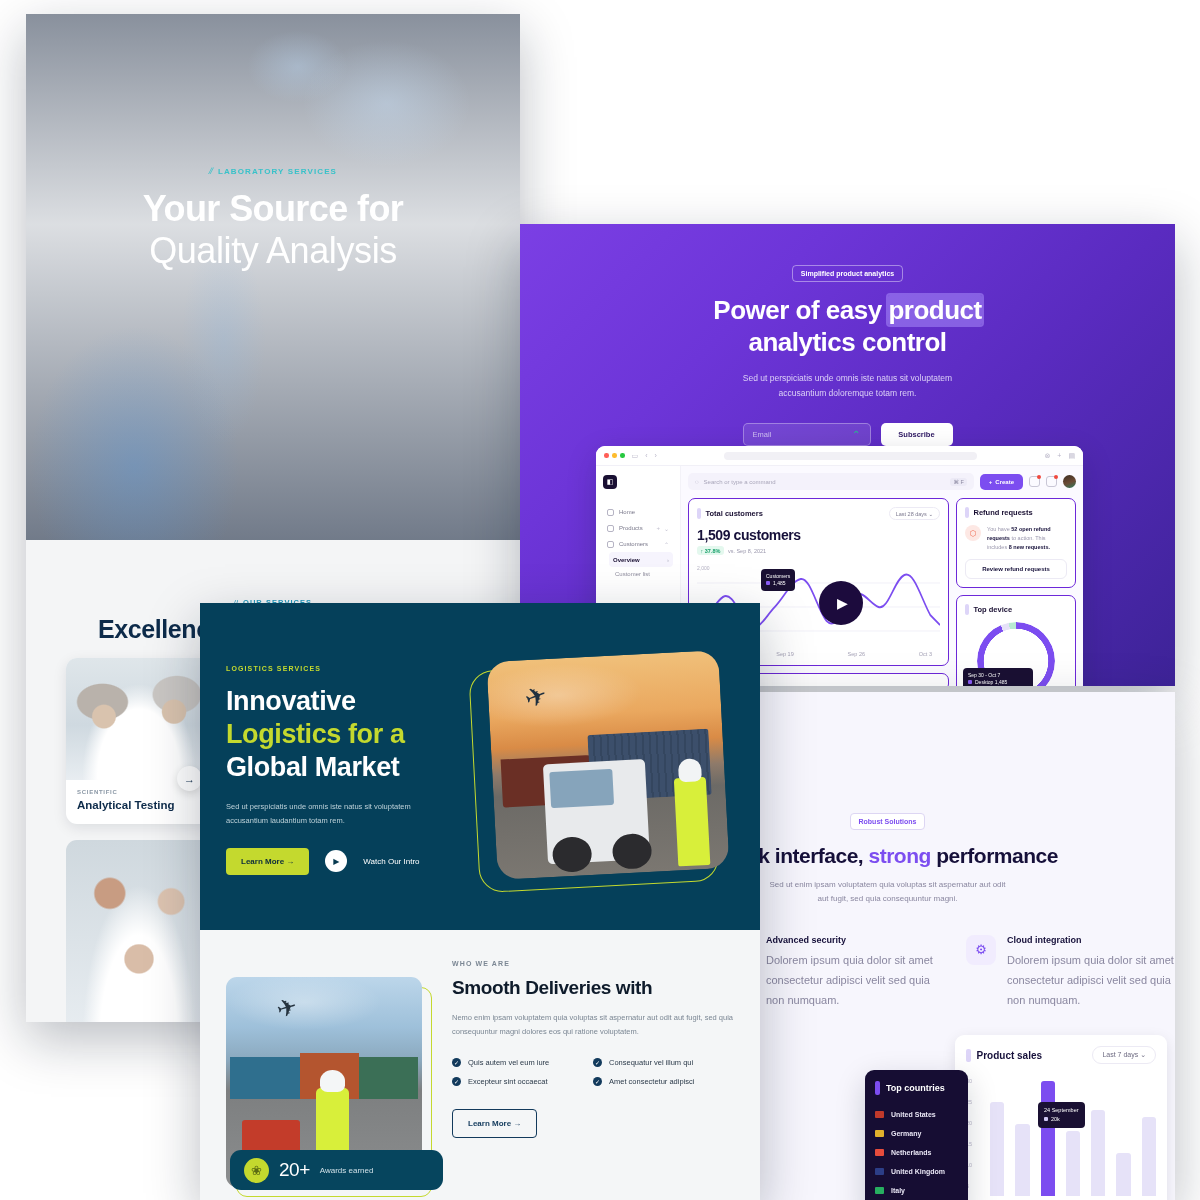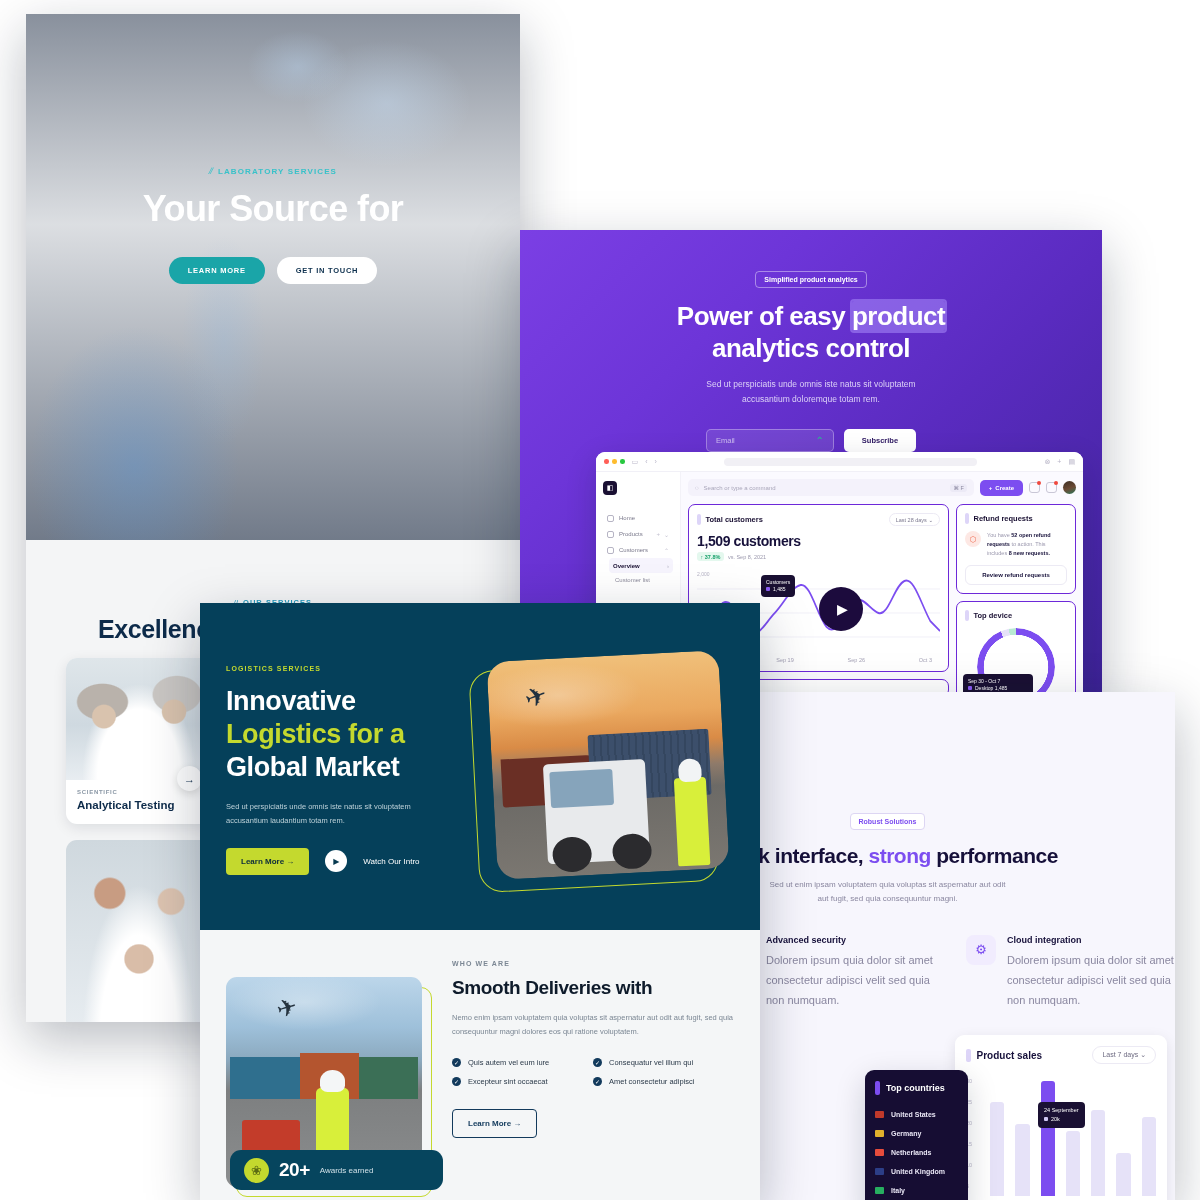--- a/index.html
+++ b/index.html
@@ -68,21 +68,21 @@
   .srv-row2{position:absolute;left:40px;top:300px;display:flex;gap:18px}
   .srv-img2{width:146px;height:205px;border-radius:11px;
     background:
       radial-gradient(circle at 30% 26%, #c89c82 0 8%, rgba(0,0,0,0) 9%),
       radial-gradient(circle at 72% 30%, #dcc3b0 0 7%, rgba(0,0,0,0) 8%),
       radial-gradient(circle at 50% 58%, #d9bda8 0 10%, rgba(0,0,0,0) 11%),
       radial-gradient(ellipse at 50% 100%, #fff 0 38%, rgba(0,0,0,0) 55%),
       linear-gradient(180deg,#cfd8de,#e9eef2)}
 
   
-  #saas-panel{left:520px;top:230px;width:582px;height:462px;overflow:hidden;
+  #saas-panel{left:520px;top:224px;width:655px;height:462px;overflow:hidden;
     background:linear-gradient(135deg,#7b3fe4 0%,#6d35d8 28%,#5a2bc0 58%,#3d2397 100%)}
   .saas-badge{display:inline-block;border:1px solid rgba(255,255,255,.42);border-radius:4px;
     color:#fff;font-size:7px;font-weight:700;padding:4px 8px}
   .saas-head{text-align:center;padding-top:38px}
   .saas-h1{color:#fff;font-weight:800;font-size:26px;line-height:1.22;margin-top:13px;letter-spacing:-.5px}
   .saas-h1 .hl{background:rgba(167,139,250,.55);box-shadow:0 0 0 2px rgba(167,139,250,.55);border-radius:2px}
   .saas-sub{color:#ddd2f7;font-size:8.5px;line-height:1.75;margin-top:13px}
   .saas-form{display:flex;gap:10px;justify-content:center;margin-top:22px}
   .saas-input{width:128px;height:23px;border-radius:5px;border:1px solid rgba(255,255,255,.32);
     background:rgba(255,255,255,.10);display:flex;align-items:center;padding:0 9px;color:#cdbdf0;font-size:7.5px;justify-content:space-between}
@@ -207,21 +207,21 @@
   .who-img .ct1{position:absolute;left:2%;top:38%;width:36%;height:20%;background:#2f6f8e}
   .who-img .ct2{position:absolute;left:38%;top:36%;width:30%;height:22%;background:#b4552f}
   .who-img .ct3{position:absolute;left:68%;top:38%;width:30%;height:20%;background:#3b6f56}
   .who-img .fork{position:absolute;left:8%;bottom:6%;width:30%;height:26%;background:#c33c2a;border-radius:3px}
   .who-img .wk{position:absolute;left:46%;bottom:3%;width:17%;height:44%;background:#d8ef3a;border-radius:5px 5px 2px 2px}
   .who-img .wk::before{content:"";position:absolute;left:12%;top:-20%;width:76%;height:24%;background:#f4f6f7;border-radius:50% 50% 30% 30%}
   .who-img .pl{position:absolute;left:26%;top:8%;color:#25333f;font-size:24px;transform:rotate(-16deg)}
   .who-frame{position:absolute;left:36px;top:57px;width:196px;height:210px;border:1.3px solid #c4d92e;border-radius:11px;pointer-events:none}
   .awards{position:absolute;left:30px;bottom:10px;width:213px;height:40px;background:#06455e;border-radius:11px;display:flex;align-items:center;gap:10px;padding:0 14px}
   .aw-medal{width:25px;height:25px;border-radius:50%;background:#c4d92e;display:flex;align-items:center;justify-content:center;color:#5a6b12;font-size:13px}
-  .aw-num{color:#fff;font-size:19px;font-weight:700;letter-spacing:-.5px}
+  .aw-num{color:#fff;font-size:19px;font-weight:400;letter-spacing:-.5px}
   .aw-lb{color:#cfe0e7;font-size:8px}
   .who-body{position:absolute;left:252px;top:30px;width:282px}
   .who-eyebrow{color:#7b8794;font-size:7px;letter-spacing:.16em;font-weight:700}
   .who-h2{color:#0e1b2b;font-weight:800;font-size:19px;line-height:1.26;margin-top:9px;letter-spacing:-.4px}
   .who-sub{color:#7b8794;font-size:7.5px;line-height:1.85;margin-top:11px}
   .who-list{display:flex;flex-wrap:wrap;margin-top:14px}
   .who-li{width:50%;display:flex;align-items:center;gap:7px;padding:5px 0;font-size:7.5px;color:#2b3a4a}
   .who-li .ck{width:9px;height:9px;border-radius:50%;background:#123a5c;color:#fff;font-size:6px;display:flex;align-items:center;justify-content:center;flex:0 0 auto}
   .btn-outline-dark{display:inline-block;border:1.3px solid #123a5c;border-radius:4px;color:#123a5c;font-size:8px;font-weight:700;padding:9px 15px;margin-top:18px}
 </style>
@@ -233,24 +233,21 @@
   <div class="abs shadow-lg" id="lab-panel">
 
     <div id="lab-hero">
       <div class="lab-photo"></div>
       <div class="lab-hero-inner">
         <div class="lab-eyebrow">
           <span class="mk">//</span>
           <span class="eyebrow">LABORATORY SERVICES</span>
         </div>
         <div class="lab-h1">Your Source for</div>
-        <div class="lab-btns">
-          <div class="btn-pill btn-teal">LEARN MORE</div>
-          <div class="btn-pill btn-white">GET IN TOUCH</div>
-        </div>
+        <div class="lab-h2">Quality Analysis</div>
       </div>
     </div>
 
     <div id="lab-services">
       <div class="srv-eyebrow">
         <span>//</span>
         <span class="eyebrow">OUR SERVICES</span>
       </div>
       <div class="srv-title">Excellence in Testing Services</div>
 

